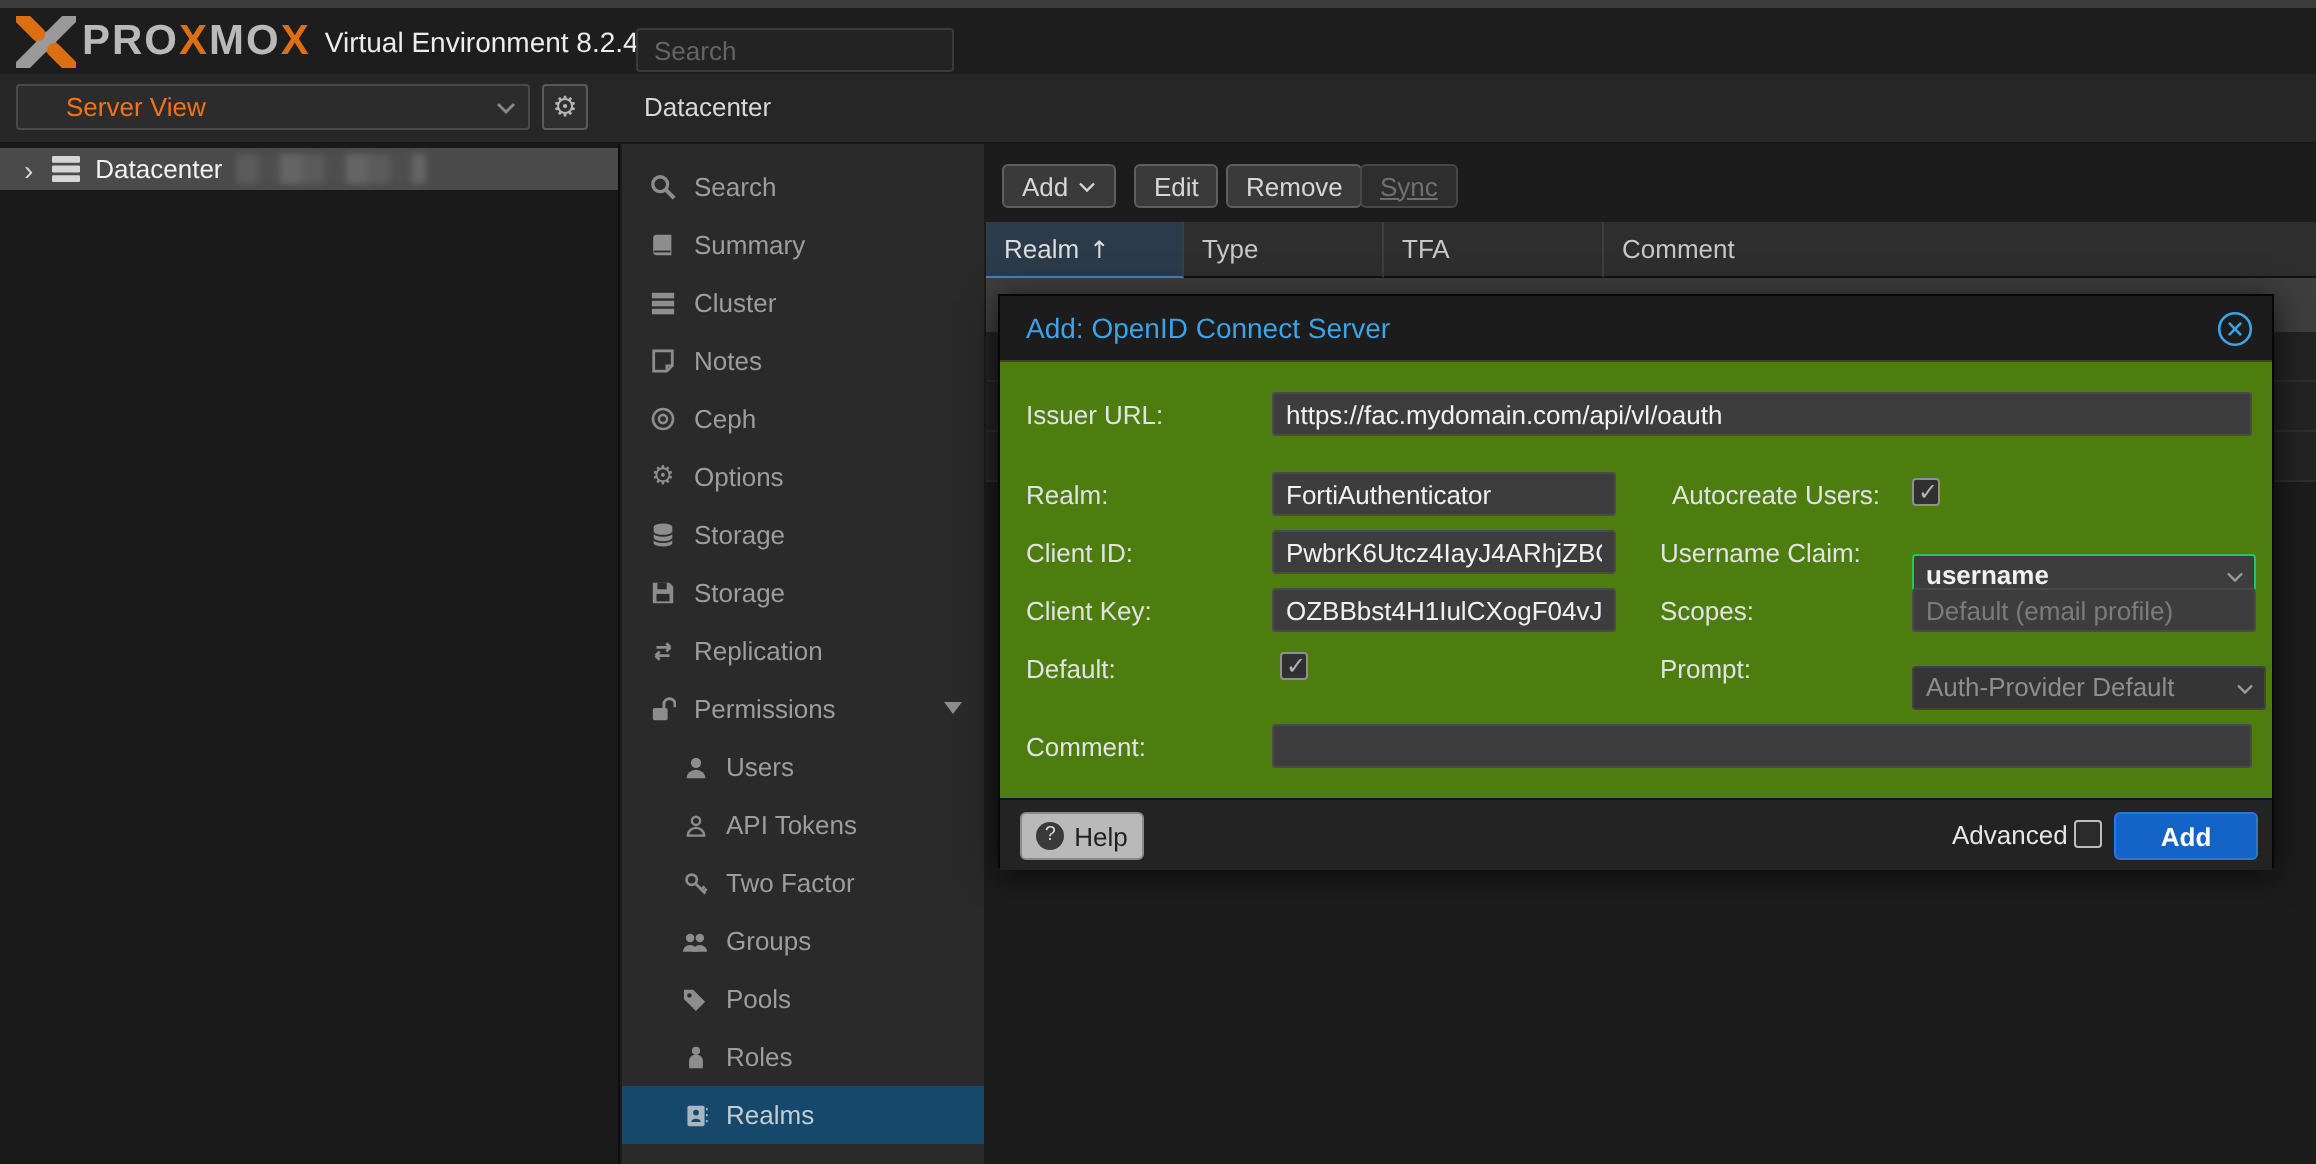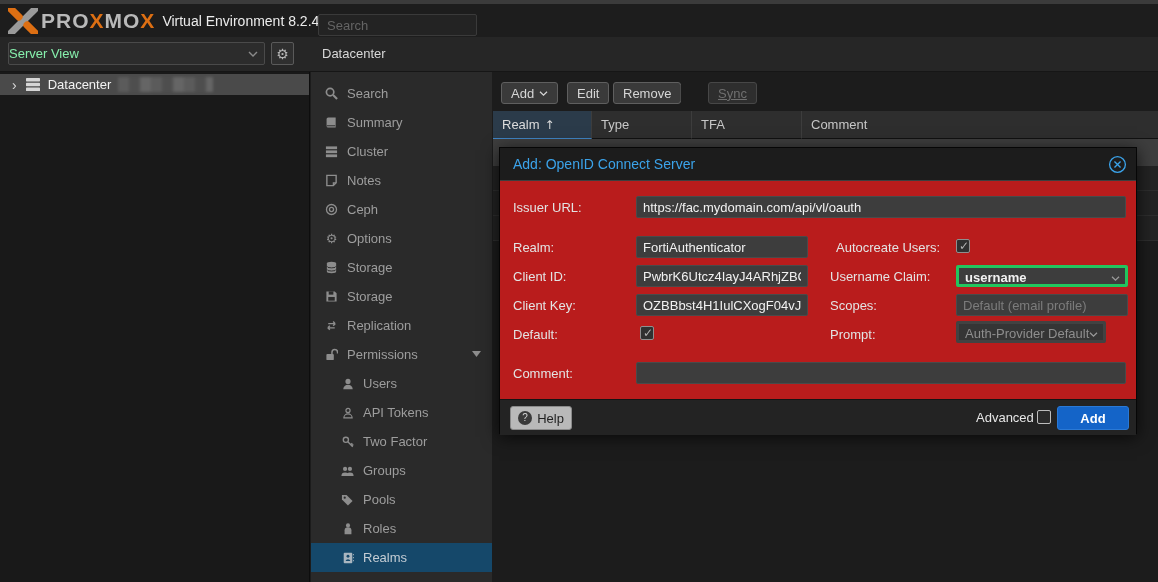--- a/index.html
+++ b/index.html
@@ -21,21 +21,21 @@
     position:absolute;left:318px;top:10px;width:159px;height:22px;
     background:#232323;border:1px solid #3a3a3a;border-radius:2px;
     color:#9a9a9a;font-size:13px;padding:0 8px;outline:none;font-family:"Liberation Sans",sans-serif;
   }
   .search-box::placeholder{color:#646464;}
   
   .sub-header{position:absolute;left:0;top:37px;width:1158px;height:35px;background:#262626;border-bottom:1px solid #161616;}
   .view-select{
     position:absolute;left:8px;top:5px;width:257px;height:23px;
     background:#2c2c2c;border:1px solid #4a4a4a;border-radius:2px;
-    color:#86efac;font-size:13px;line-height:21px;padding-left:0;
+    color:#f97316;font-size:13px;line-height:21px;padding-left:24px;
   }
   .view-select .chev{position:absolute;right:6px;top:7px;color:#8a8a8a;}
   .gear-btn{
     position:absolute;left:271px;top:5px;width:23px;height:23px;
     background:#2f2f2f;border:1px solid #5a5a5a;border-radius:2px;
     color:#b5b5b5;font-family:"DejaVu Sans",sans-serif;font-size:14px;
     display:flex;align-items:center;justify-content:center;
   }
   .crumb{position:absolute;left:322px;top:9px;font-size:13px;color:#d8d8d8;}
   
@@ -70,35 +70,35 @@
   .col{
     position:absolute;top:39px;height:28px;background:#2e2e2e;border-right:1px solid #3d3d3d;border-bottom:1px solid #111;
     line-height:27px;padding-left:9px;color:#c7c7c7;font-size:13px;
   }
   .col.sorted{background:#2b3b4a;border-bottom:1px solid #3f84c4;color:#dcdcdc;}
   .col .arrow{margin-left:5px;font-family:"DejaVu Sans",sans-serif;font-size:12px;}
   .grid-row1{position:absolute;left:0;top:67px;width:665px;height:27px;background:#3e3e3e;}
   .grid-row{position:absolute;left:0;width:665px;height:25px;background:#232323;border-bottom:1px solid #2e2e2e;}
   
   .dialog{
-    position:absolute;left:499px;top:147px;width:638px;height:287px;background:#b91c1c;
+    position:absolute;left:499px;top:147px;width:638px;height:287px;background:#4d7c0f;
     border:1px solid #060606;box-shadow:0 3px 16px rgba(0,0,0,.7);z-index:5;
   }
   .d-header{position:absolute;left:0;top:0;width:100%;height:33px;background:#1c1c1c;border-bottom:1px solid #3e3e3e;}
   .d-title{position:absolute;left:13px;top:8px;font-size:14px;color:#3ba3ea;}
   .d-close{position:absolute;right:9px;top:7px;width:19px;height:19px;color:#3ba3ea;cursor:pointer;}
   .fl{position:absolute;color:#e3e3e3;font-size:13px;}
   .fi{
     position:absolute;height:22px;background:#3d3d3d;border:1px solid #4a4a4a;border-radius:2px;
     color:#f1f1f1;font-size:13px;padding:0 6px;outline:none;font-family:"Liberation Sans",sans-serif;
   }
   .fi::placeholder{color:#7c7c7c;}
   .combo{
-    position:absolute;height:22px;background:#3d3d3d;border:3px solid #22c55e;border-radius:2px;
-    color:#f1f1f1;font-size:13px;line-height:20px;padding-left:6px;
+    position:absolute;height:22px;background:#3d3d3d;border:1px solid #22c55e;border-radius:2px;
+    color:#f1f1f1;font-size:13px;line-height:20px;padding-left:6px;margin-top:12px;
   }
   .combo .chev{position:absolute;right:5px;top:7px;color:#9a9a9a;}
   .combo.bold{font-weight:bold;}
   .combo.disabled{background:#353535;border-color:#424242;color:#8e8e8e;}
   .cb{position:absolute;width:14px;height:14px;background:#303030;border:1px solid #8f8f8f;border-radius:2px;}
   .cb.checked::after{content:"✓";position:absolute;left:2px;top:-1px;font-size:12px;color:#b3b3b3;font-family:"DejaVu Sans",sans-serif;}
   .cb.light{border-color:#bdbdbd;background:#2b2b2b;}
   .d-footer{position:absolute;left:0;top:251px;width:100%;height:36px;background:#232323;border-top:1px solid #141414;}
   .help-btn{
     position:absolute;left:10px;top:6px;width:62px;height:24px;background:#b9b9b9;border:1px solid #8a8a8a;border-radius:3px;
@@ -351,21 +351,21 @@
           </svg>
         </span>
     </div>
     <div class="btn" style="left:74px;">
         <span>Edit</span>
       </div>
     <div class="btn" style="left:120px;">
         <span>Remove</span>
       </div>
     <div class="tb-sep" style="left:187px;"></div>
-    <div class="btn disabled" style="left:215px;text-decoration:underline;">
+    <div class="btn disabled" style="left:187px;text-decoration:underline;">
         <span>Sync</span>
       </div>
 
     <div class="col" style="left:99px;width:100px;"><span>Type</span></div>
     <div class="col sorted" style="left:0;width:99px;">
       <span>Realm</span><span class="arrow">↑</span>
     </div>
     <div class="col" style="left:199px;width:110px;"><span>TFA</span></div>
     <div class="col" style="left:309px;width:356px;border-right:none;"><span>Comment</span></div>
 
@@ -411,21 +411,21 @@
           <svg width="9" height="7" viewBox="0 0 10 8">
             <path d="M1 2 L5 6 L9 2" stroke="currentColor" stroke-width="1.4" fill="none"></path>
           </svg>
         </span>
     </div>
 
     <div class="fl" style="left:330px;top:150px;">Scopes:</div>
     <input class="fi" style="left: 456px; top: 146px; width: 172px;" readonly="" placeholder="Default (email profile)">
 
     <div class="fl" style="left:330px;top:179px;">Prompt:</div>
-    <div class="combo disabled" style="left:456px;top:173px;width:150px;">
+    <div class="combo disabled" style="left:456px;top:173px;width:177px;">
       <span>Auth-Provider Default</span>
       <span class="chev">
           <svg width="9" height="7" viewBox="0 0 10 8">
             <path d="M1 2 L5 6 L9 2" stroke="currentColor" stroke-width="1.4" fill="none"></path>
           </svg>
         </span>
     </div>
 
     <div class="fl" style="left:13px;top:218px;">Comment:</div>
     <input class="fi" style="left: 136px; top: 214px; width: 490px;" readonly="" value="">

